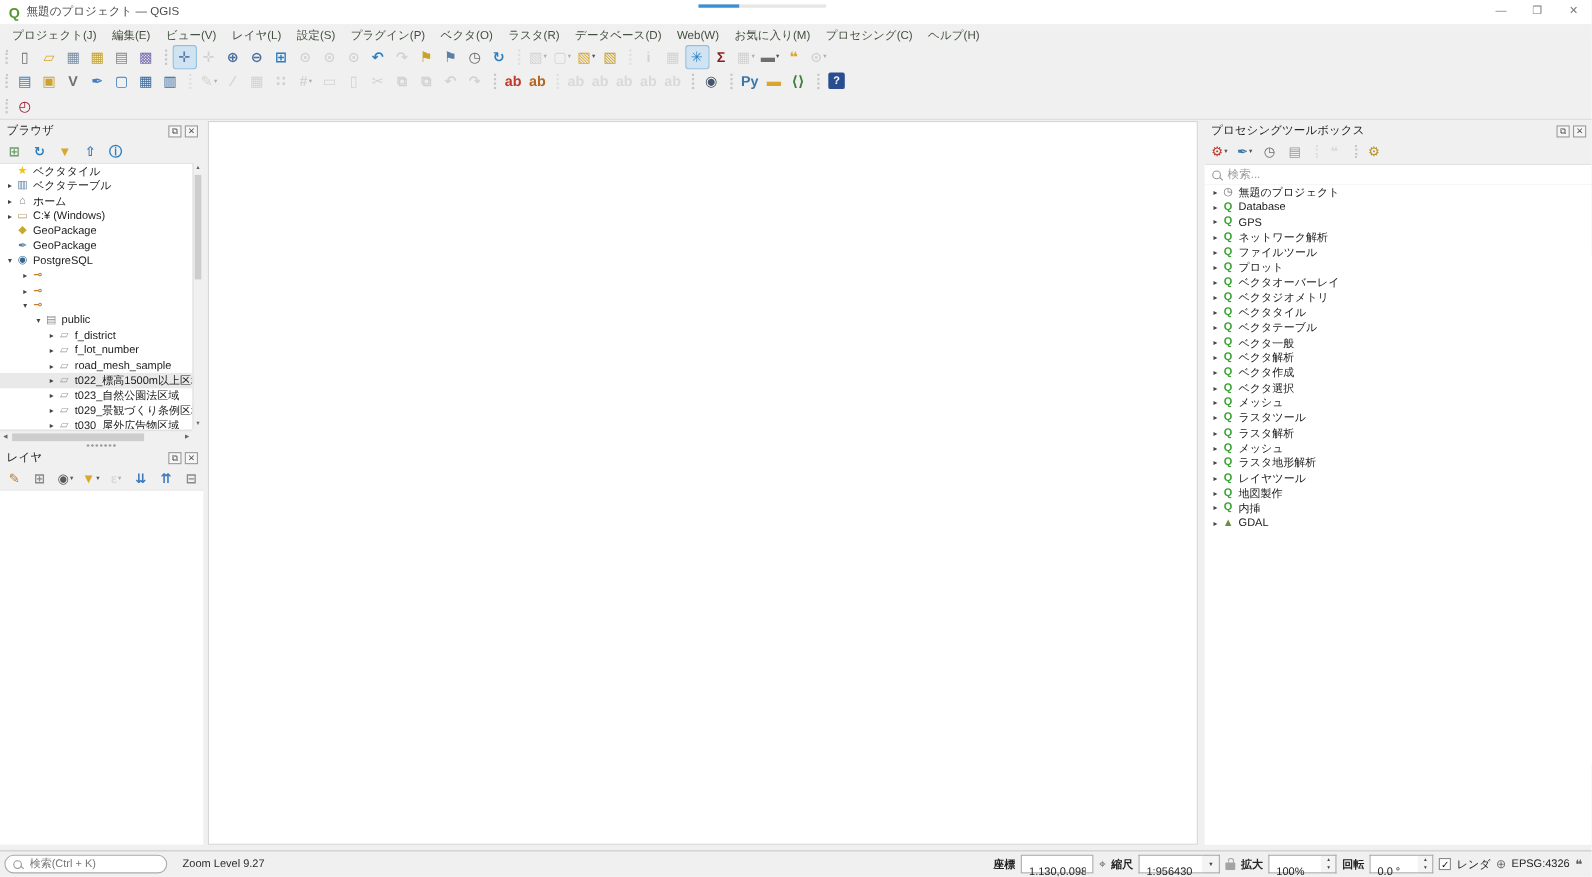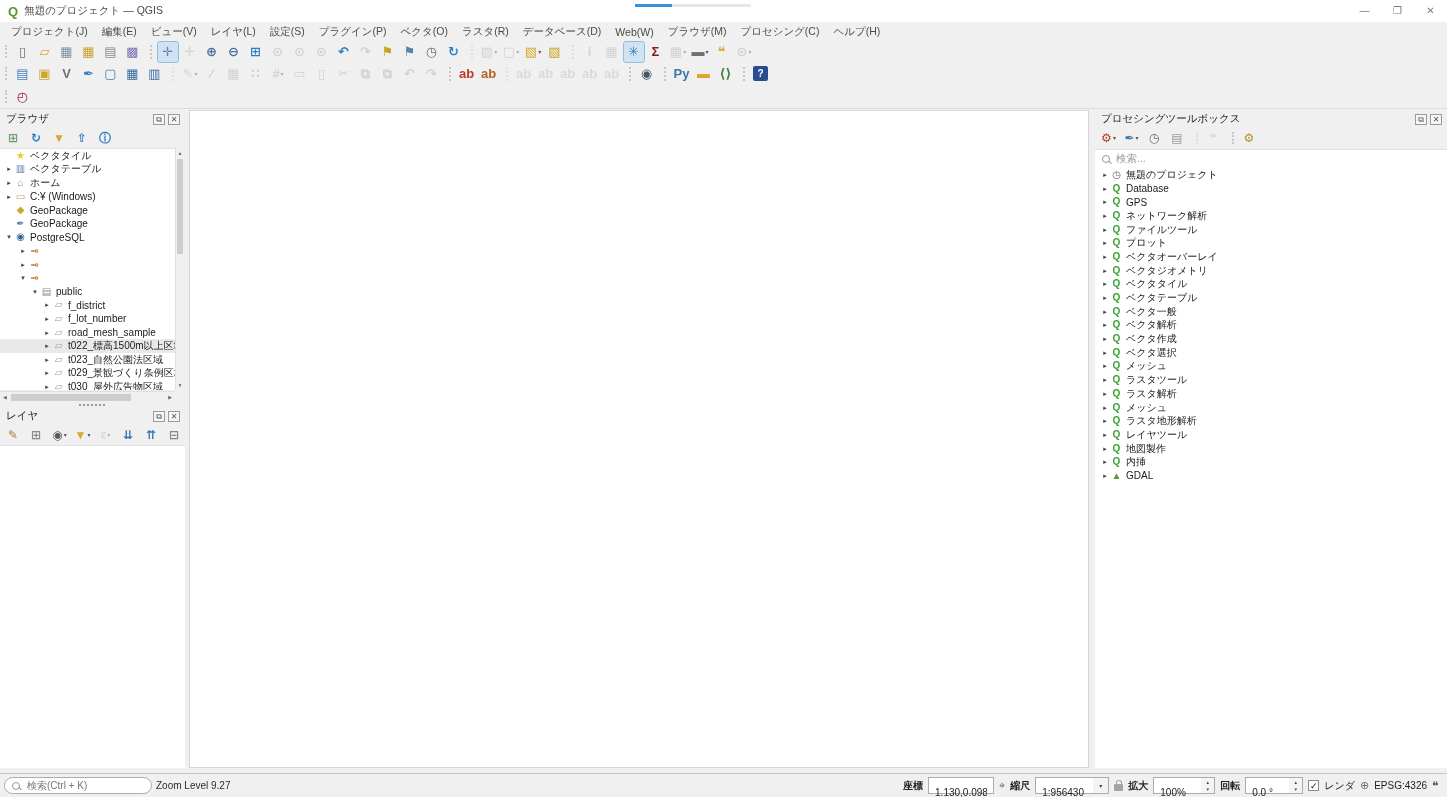--- a/index.html
+++ b/index.html
@@ -74,21 +74,21 @@
   .magico::after { content:""; position:absolute; width:4px; height:1.4px; background:#999; transform:rotate(45deg); right:-3.4px; bottom:-1px; }
   
   .lockico { position:relative; width:9px; height:7px; background:#a3a3a3; border-radius:1px; margin-top:3px; flex:none; }
   .lockico::before { content:""; position:absolute; left:1.5px; top:-4px; width:4px; height:4px; border:1.5px solid #a3a3a3; border-bottom:none; border-radius:3px 3px 0 0; }
   
   #map-canvas { position:absolute; left:189px; top:110px; width:900px; height:658px; background:#ffffff; border:1px solid #d6d6d6; }
   
   .statusbar { position:absolute; left:0; right:0; bottom:0; height:24px; background:#f0f0f0; border-top:1px solid #c8c8c8; display:flex; align-items:center; font-size:10px; color:#222; }
   .sb-search { width:148px; height:17px; border:1px solid #ababab; border-radius:9px; background:#fff; display:flex; align-items:center; padding:0 7px; gap:5px; margin-left:4px; flex:none; }
   .sb-search input { border:none; outline:none; width:100%; font-size:10px; color:#333; background:transparent; font-family:inherit; }
-  .sb-msg { margin-left:4px; color:#2c2c2c; }
+  .sb-msg { margin-left:14px; color:#2c2c2c; }
   .sb-right { margin-left:auto; display:flex; align-items:center; gap:5px; padding-right:3px; }
   .sb-label { font-weight:bold; }
   .sb-field { height:17px; border:1px solid #ababab; background:#fff; display:flex; align-items:center; justify-content:center; padding:0 4px; flex:none; }
   .sb-field input { border:none; outline:none; background:transparent; font-size:10px; font-family:inherit; color:#222; width:100%; text-align:left;margin-top:14px; }
   .w-coord { width:66px; } .w-scale { width:58px; } .w-mag { width:48px; } .w-rot { width:44px; }
   .combo-btn { width:16px; height:17px; border:1px solid #ababab; border-left:none; background:#f4f4f4; font-size:6px; display:flex; align-items:center; justify-content:center; color:#444; flex:none; }
   .spin { display:flex; flex-direction:column; width:14px; height:17px; border:1px solid #ababab; border-left:none; background:#f4f4f4; font-size:5px; line-height:7px; align-items:center; justify-content:center; color:#444; flex:none; }
   .cb { width:11px; height:11px; border:1px solid #8a8a8a; background:#fff; font-size:9px; line-height:10px; text-align:center; color:#111; flex:none; }
   .crsico { color:#6f6f6f; font-size:11px; }
   .sb-bubble { width:12px; overflow:hidden; color:#555; font-size:12px; flex:none; }
@@ -115,21 +115,21 @@
 <span class="menu-item">プロジェクト(J)</span>
     <span class="menu-item">編集(E)</span>
     <span class="menu-item">ビュー(V)</span>
     <span class="menu-item">レイヤ(L)</span>
     <span class="menu-item">設定(S)</span>
     <span class="menu-item">プラグイン(P)</span>
     <span class="menu-item">ベクタ(O)</span>
     <span class="menu-item">ラスタ(R)</span>
     <span class="menu-item">データベース(D)</span>
     <span class="menu-item">Web(W)</span>
-    <span class="menu-item">ブラウザ(M)</span>
+    <span class="menu-item">お気に入り(M)</span>
     <span class="menu-item">プロセシング(C)</span>
     <span class="menu-item">ヘルプ(H)</span>
   </div>
 
 <div class="toolbar" id="tb1">
 
     <span class="tbtn">
       <span class="g" style="color: rgb(111, 111, 111);">▯</span>
       <span class="arr"></span>
     </span>

